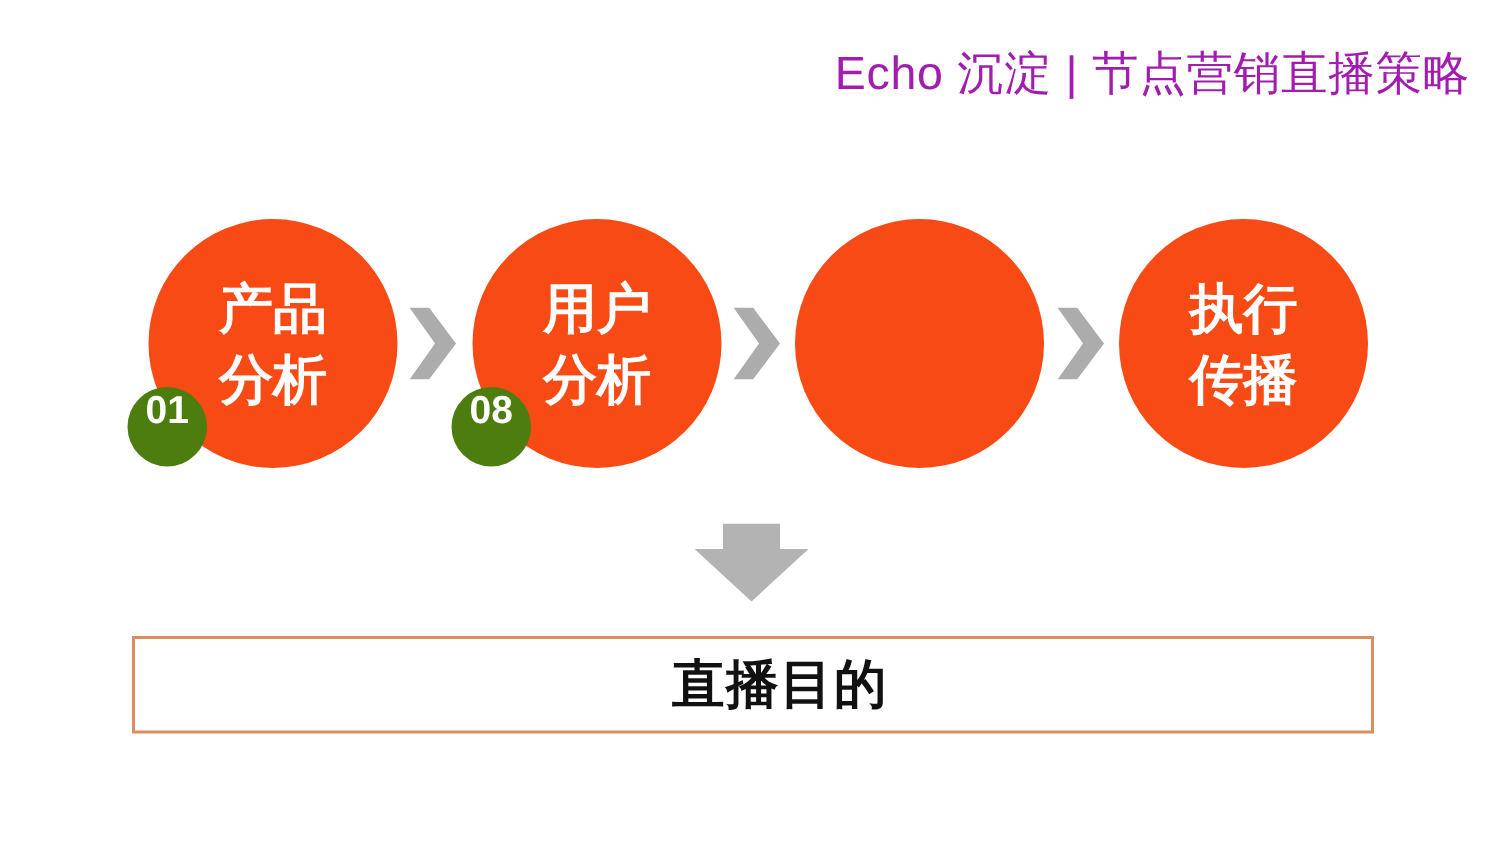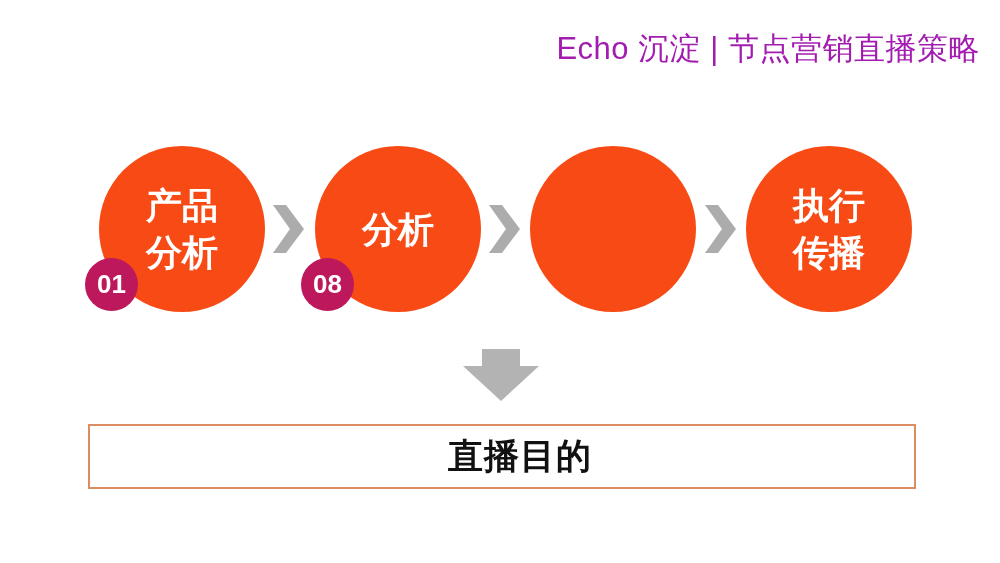--- a/index.html
+++ b/index.html
@@ -40,22 +40,22 @@
     font-weight:700;
     line-height:47px;
     text-align:center;
   }
   .step-label span{display:block;}
   .step-badge{
     position:absolute;
     left:-14px;top:112px;
     width:53px;height:53px;
     border-radius:50%;
-    background:#be185d;
-    display:flex;align-items:center;justify-content:center;
+    background:#4d7c0f;
+    display:flex;align-items:flex-start;justify-content:center;
     color:#ffffff;
     font-size:26px;
     font-weight:700;
   }
   .step1{left:99px;} .step2{left:315px;} .step3{left:530px;} .step4{left:746px;}
   .chevron{
     position:absolute;
     top:205px;
     width:31px;height:48px;
   }
@@ -101,20 +101,21 @@
     </div>
   </div>
 
   <svg class="chevron chev1" viewBox="0 0 31 48">
     <polygon points="0,0 13,0 31,24 13,48 0,48 17,24" fill="#ACACAC"></polygon>
   </svg>
 
   <div class="step step2">
     <div class="step-circle">
       <div class="step-label">
+        <span>用户</span>
         <span>分析</span>
       </div>
     </div>
     <div class="step-badge">
       <span>08</span>
     </div>
   </div>
 
   <svg class="chevron chev2" viewBox="0 0 31 48">
     <polygon points="0,0 13,0 31,24 13,48 0,48 17,24" fill="#ACACAC"></polygon>

